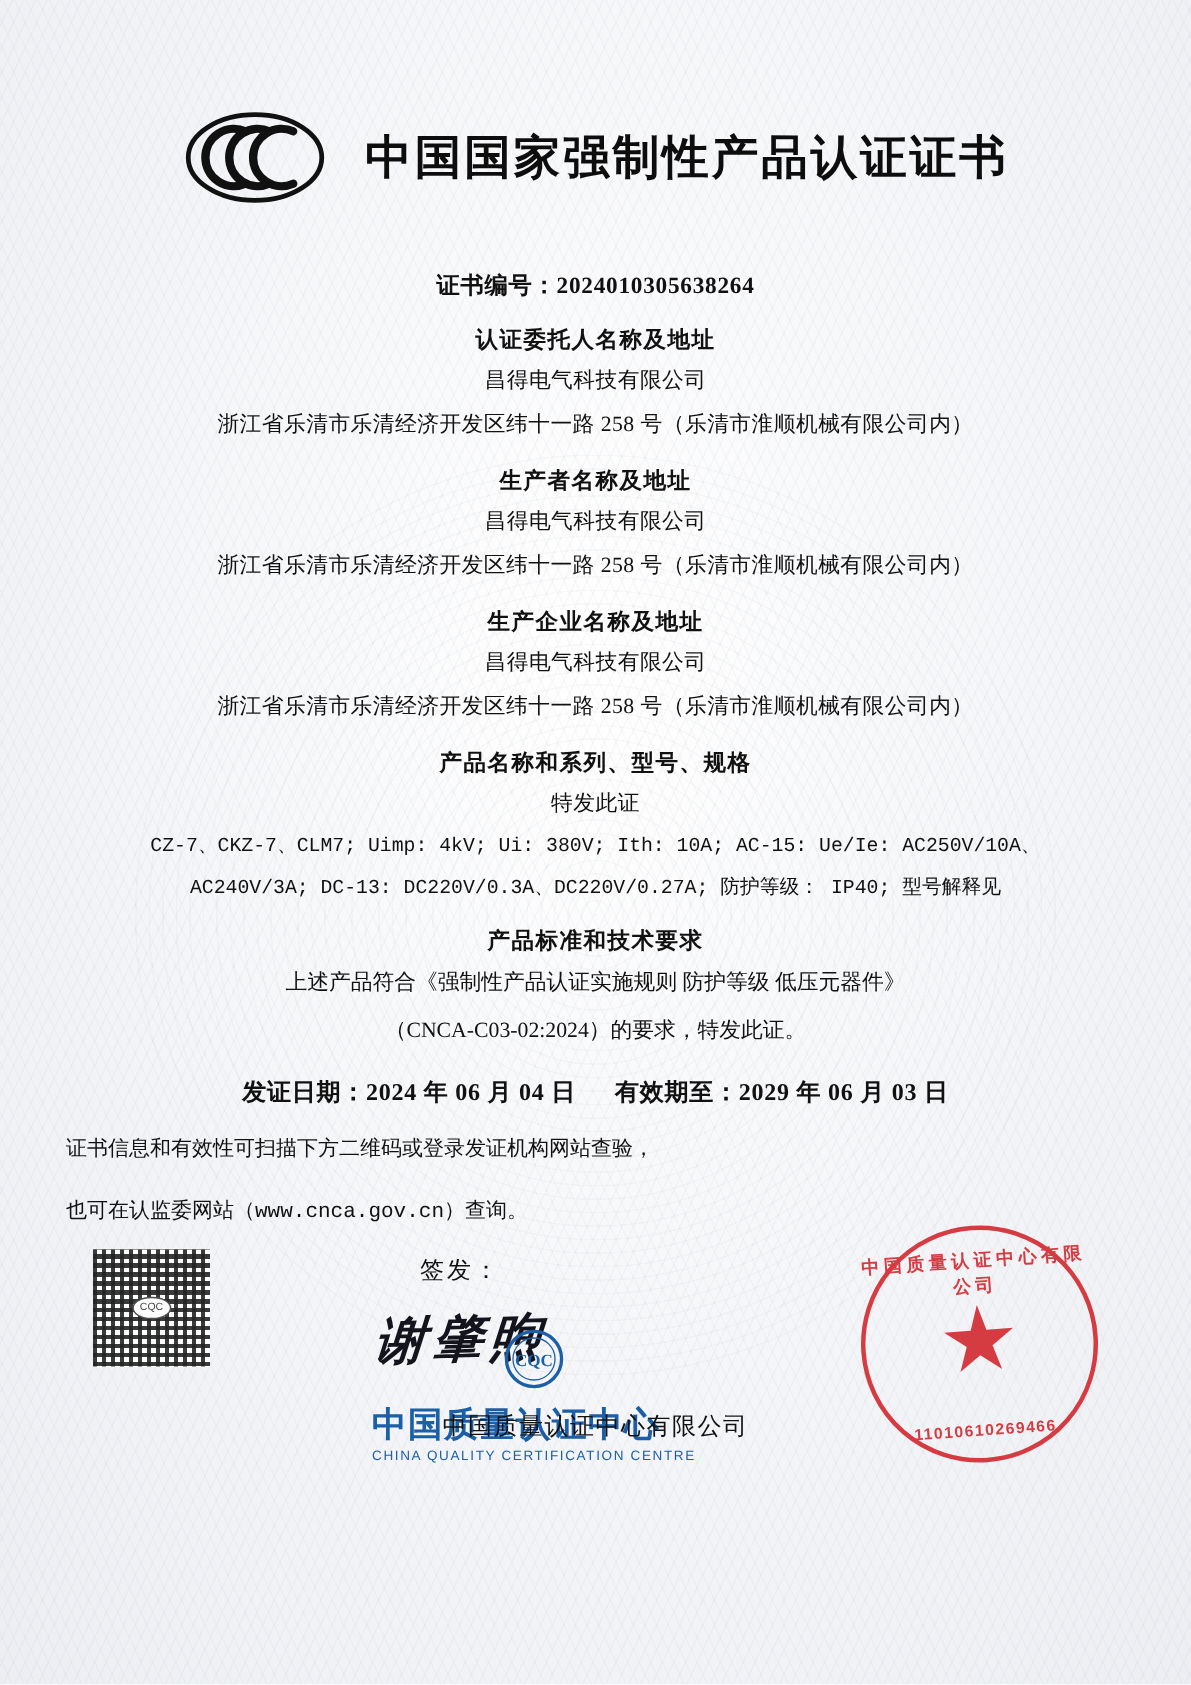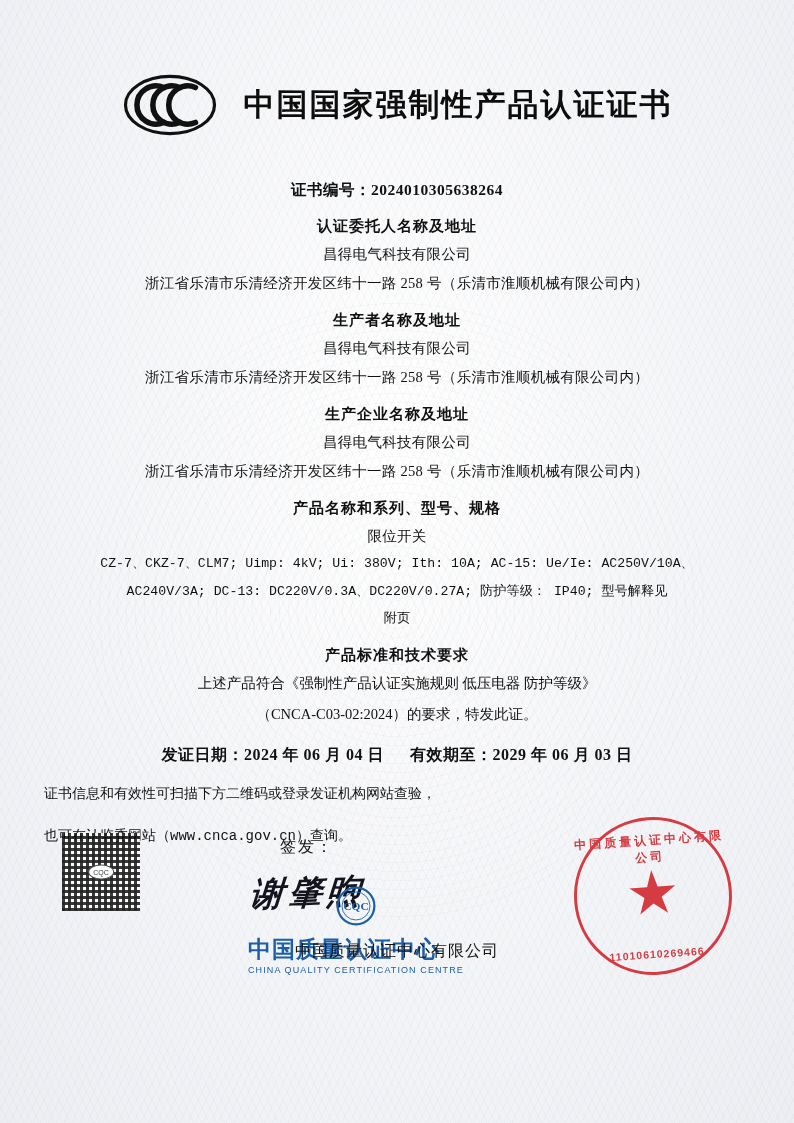--- a/index.html
+++ b/index.html
@@ -331,30 +331,29 @@
 
     <div class="section-title">生产者名称及地址</div>
     <div class="line">昌得电气科技有限公司</div>
     <div class="line">浙江省乐清市乐清经济开发区纬十一路 258 号（乐清市淮顺机械有限公司内）</div>
 
     <div class="section-title">生产企业名称及地址</div>
     <div class="line">昌得电气科技有限公司</div>
     <div class="line">浙江省乐清市乐清经济开发区纬十一路 258 号（乐清市淮顺机械有限公司内）</div>
 
     <div class="section-title">产品名称和系列、型号、规格</div>
-    <div class="line">限位开关</div>
+    <div class="line">特发此证</div>
     <div class="spec-block">
       <div class="line mono">CZ-7、CKZ-7、CLM7; Uimp: 4kV; Ui: 380V; Ith: 10A; AC-15: Ue/Ie: AC250V/10A、</div>
       <div class="line mono">AC240V/3A; DC-13: DC220V/0.3A、DC220V/0.27A; 防护等级： IP40; 型号解释见</div>
-      <div class="line mono">附页</div>
     </div>
 
     <div class="section-title">产品标准和技术要求</div>
 
-    <div class="statement">上述产品符合《强制性产品认证实施规则  低压电器  防护等级》</div>
+    <div class="statement">上述产品符合《强制性产品认证实施规则  防护等级  低压元器件》</div>
     <div class="statement">（CNCA-C03-02:2024）的要求，特发此证。</div>
 
     <div class="dates">
       <span>发证日期：</span><span>2024 年 06 月 04 日</span><span class="gap"></span><span>有效期至：</span><span>2029 年 06 月 03 日</span>
     </div>
 
     <div class="verify">证书信息和有效性可扫描下方二维码或登录发证机构网站查验，</div>
     <div class="verify">也可在认监委网站（www.cnca.gov.cn）查询。</div>
   </div>
 

